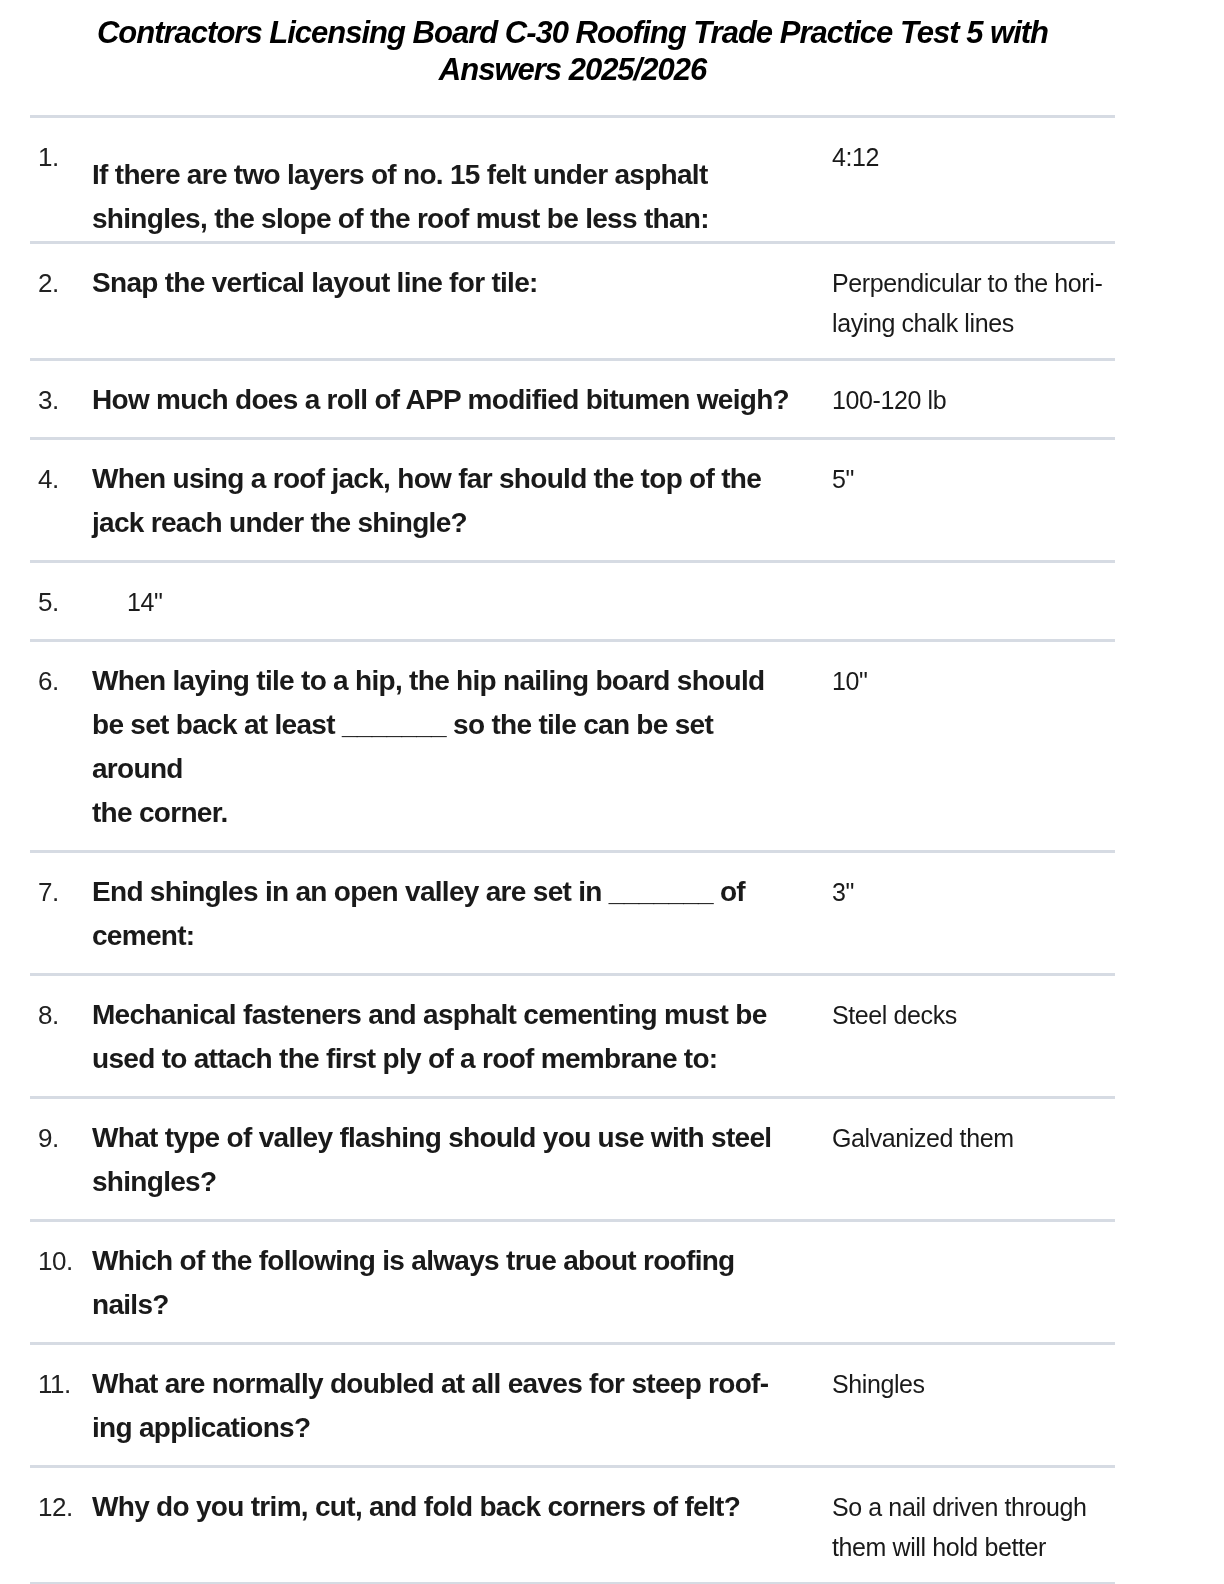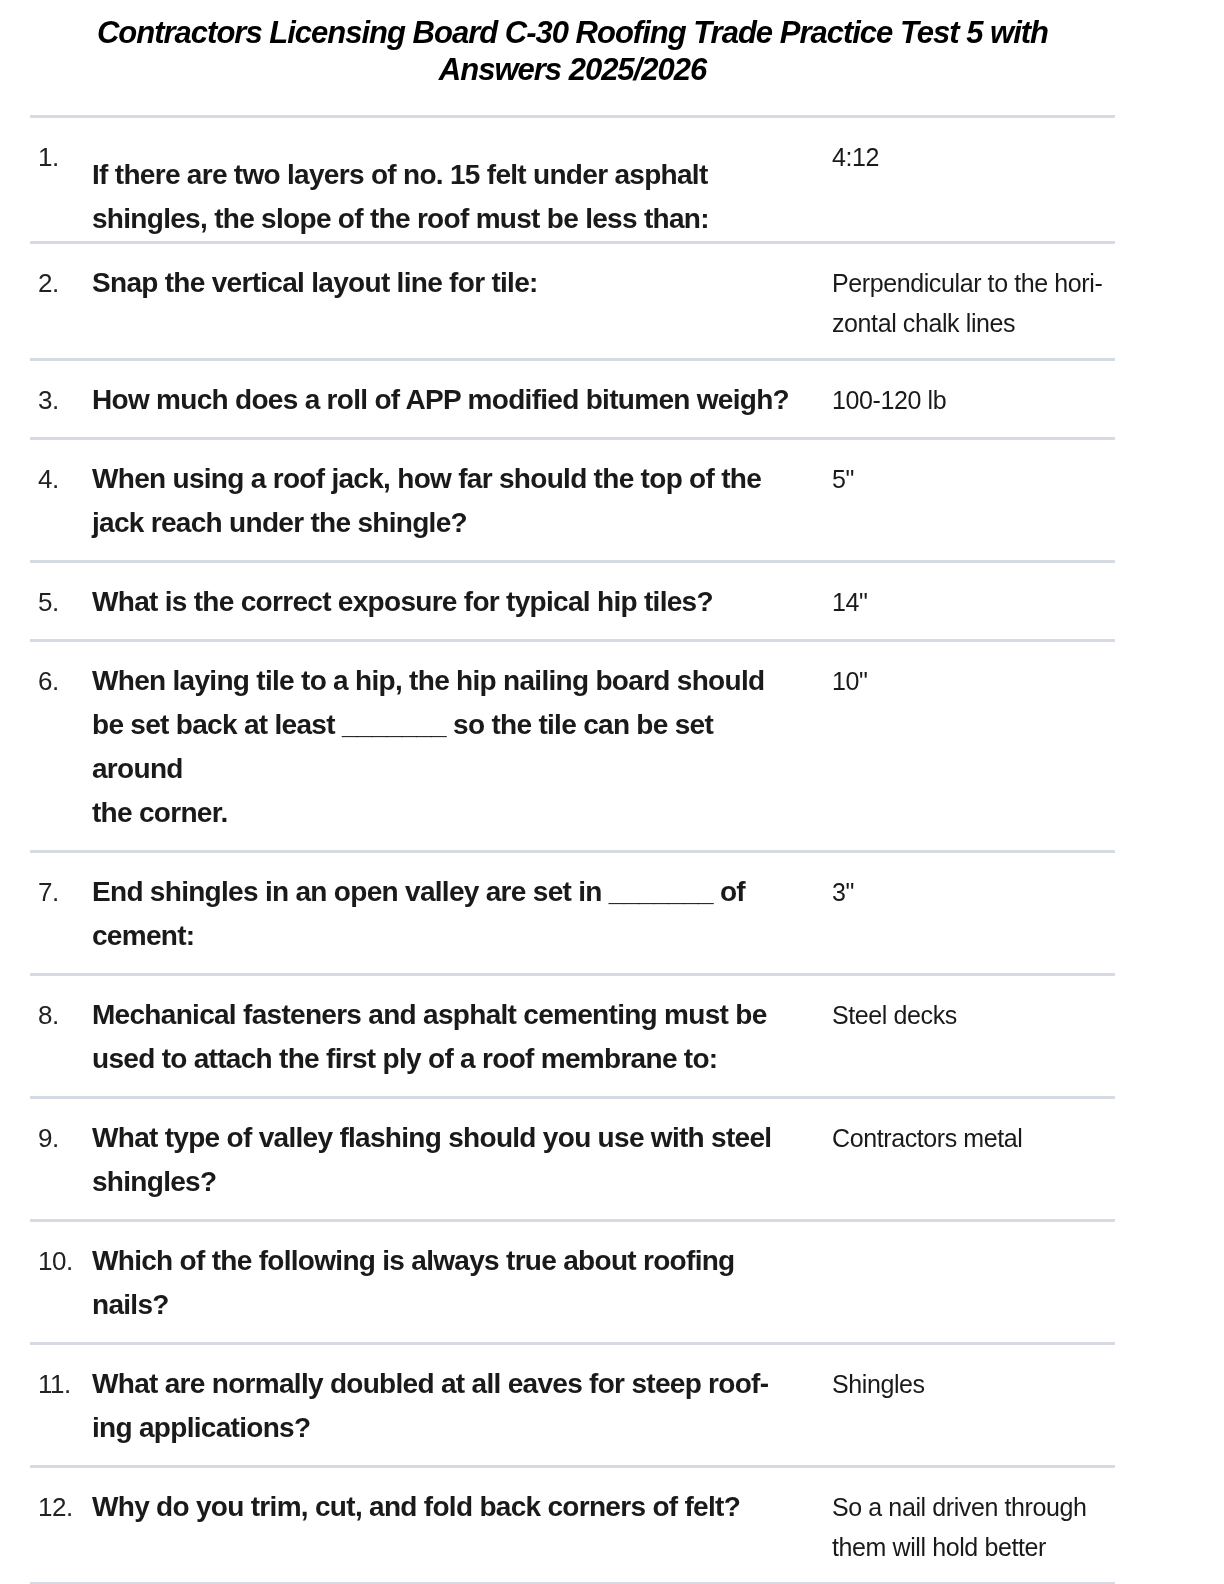--- a/index.html
+++ b/index.html
@@ -93,39 +93,38 @@
     <div class="num">1.</div>
     <div class="question">If there are two layers of no. 15 felt under asphalt
 shingles, the slope of the roof must be less than:</div>
     <div class="answer">4:12</div>
   </div>
 
   <div class="qa-row">
     <div class="num">2.</div>
     <div class="question">Snap the vertical layout line for tile:</div>
     <div class="answer">Perpendicular to the hori-
-zontal chalk lines</div>
+laying chalk lines</div>
   </div>
 
   <div class="qa-row">
     <div class="num">3.</div>
     <div class="question">How much does a roll of APP modified bitumen weigh?</div>
     <div class="answer">100-120 lb</div>
   </div>
 
   <div class="qa-row">
     <div class="num">4.</div>
     <div class="question">When using a roof jack, how far should the top of the
 jack reach under the shingle?</div>
     <div class="answer">5"</div>
   </div>
 
   <div class="qa-row">
     <div class="num">5.</div>
-    <div class="question">What is the correct exposure for typical hip tiles?</div>
     <div class="answer">14"</div>
   </div>
 
   <div class="qa-row">
     <div class="num">6.</div>
     <div class="question">When laying tile to a hip, the hip nailing board should
 be set back at least _______ so the tile can be set around
 the corner.</div>
     <div class="answer">10"</div>
   </div>
@@ -141,21 +140,21 @@
     <div class="num">8.</div>
     <div class="question">Mechanical fasteners and asphalt cementing must be
 used to attach the first ply of a roof membrane to:</div>
     <div class="answer">Steel decks</div>
   </div>
 
   <div class="qa-row">
     <div class="num">9.</div>
     <div class="question">What type of valley flashing should you use with steel
 shingles?</div>
-    <div class="answer">Contractors metal</div>
+    <div class="answer">Galvanized them</div>
   </div>
 
   <div class="qa-row">
     <div class="num">10.</div>
     <div class="question">Which of the following is always true about roofing
 nails?</div>
   </div>
 
   <div class="qa-row">
     <div class="num">11.</div>

